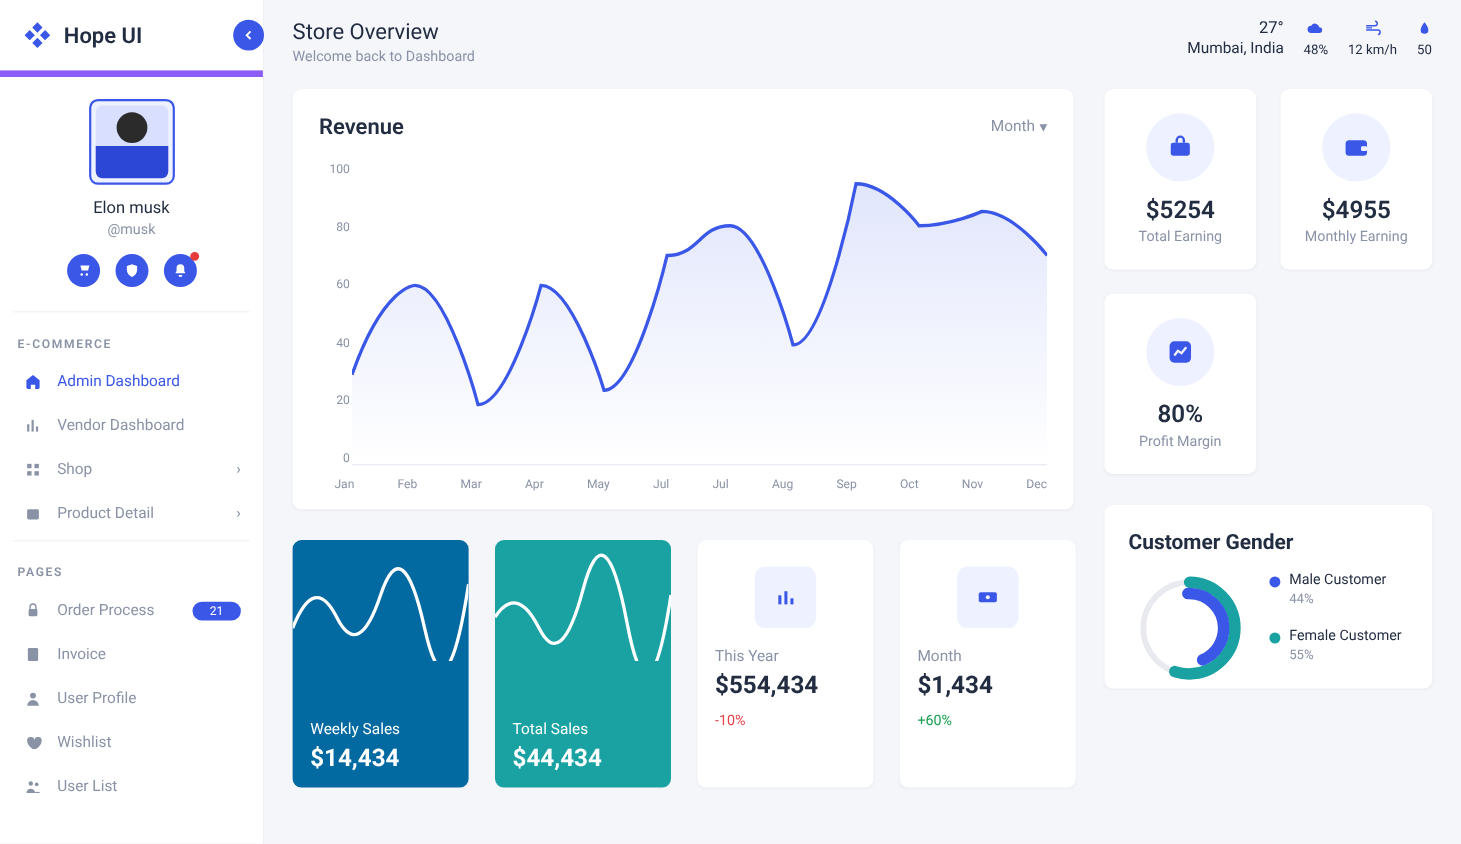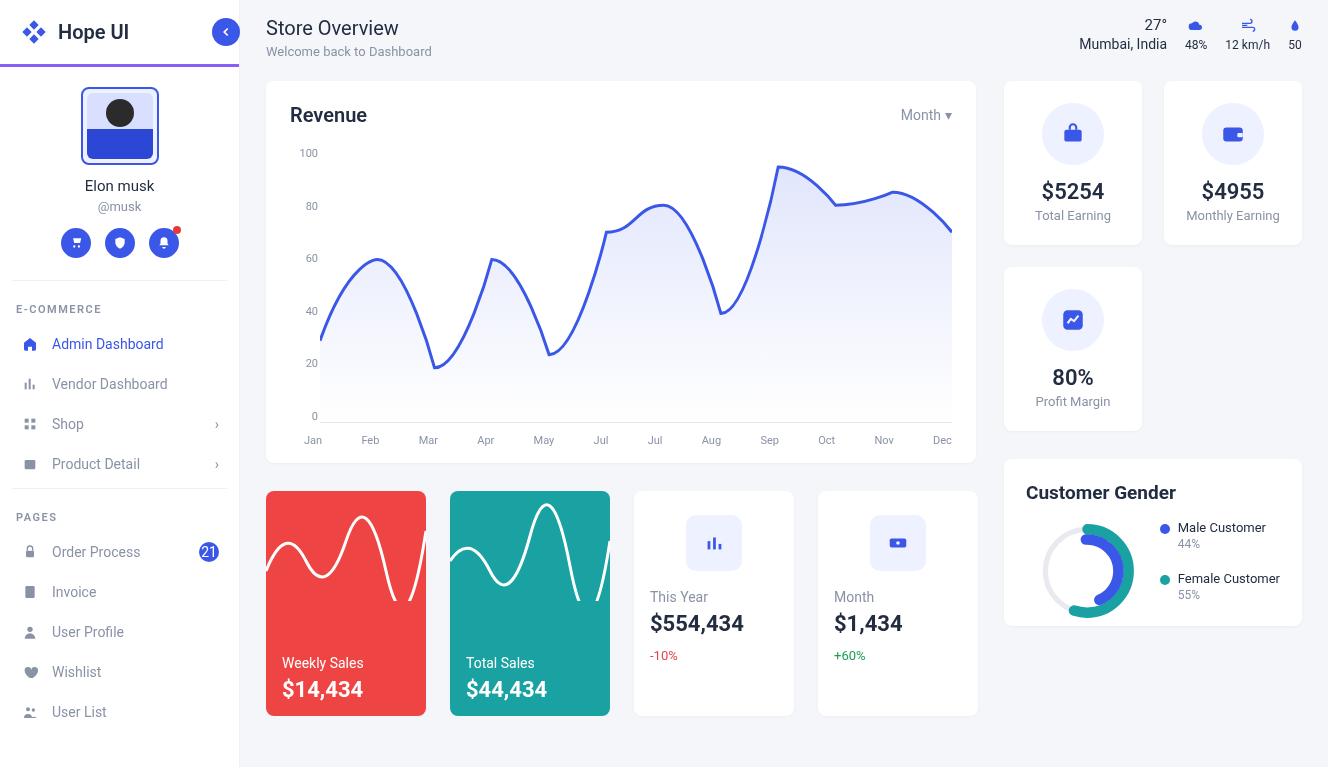--- a/index.html
+++ b/index.html
@@ -1,38 +1,38 @@
 <!DOCTYPE html>
 <html><head>
 <meta charset="utf-8">
 <style>
 * { margin: 0; padding: 0; box-sizing: border-box; font-family: -apple-system, BlinkMacSystemFont, "Segoe UI", Roboto, sans-serif; }
 body { background: #f5f6fa; color: #232d42; overflow: hidden; width: 1328px; height: 767px; }
 .layout { display: flex; height: 767px; }
 .sidebar { width: 240px; background: #fff; border-right: 1px solid #eef0f4; display: flex; flex-direction: column; }
-.brand { display: flex; align-items: center; gap: 10px; padding: 18px 20px; border-bottom: 3px solid #8b5cf6; }
+.brand { display: flex; align-items: center; gap: 10px; padding: 18px 20px; border-bottom: 6px solid #8b5cf6; }
 .brand-logo { width: 28px; height: 28px; color: #3a57e8; }
 .brand-name { font-size: 20px; font-weight: 600; }
 .collapse-btn { width: 28px; height: 28px; background: #3a57e8; border-radius: 50%; display: flex; align-items: center; justify-content: center; color: #fff; position: absolute; left: 212px; top: 18px; cursor: pointer; }
 .profile { display: flex; flex-direction: column; align-items: center; padding: 20px 0 18px; }
 .avatar-box { width: 78px; height: 78px; border: 2px solid #3a57e8; border-radius: 8px; padding: 3px; display: flex; align-items: center; justify-content: center; background: #eef1ff; }
 .avatar-inner { width: 66px; height: 66px; border-radius: 6px; background: linear-gradient(180deg,#d9e0ff 0%,#d9e0ff 55%,#2c46d6 55%,#2c46d6 100%); position: relative; }
 .avatar-inner::before { content:""; position:absolute; top:6px; left:50%; transform:translateX(-50%); width:28px; height:28px; background:#2b2b2b; border-radius:50%; }
 .profile-name { margin-top: 12px; font-size: 15px; color: #232d42; }
 .profile-handle { margin-top: 4px; font-size: 13px; color: #8a92a6; }
 .profile-icons { display: flex; gap: 14px; margin-top: 14px; }
 .pi { width: 30px; height: 30px; border-radius: 50%; background: #3a57e8; color: #fff; display: flex; align-items: center; justify-content: center; position: relative; }
 .pi .dot { position: absolute; top: -2px; right: -2px; width: 8px; height: 8px; background: #e83a3a; border-radius: 50%; }
 .section-title { padding: 18px 16px 8px; font-size: 11px; letter-spacing: 1.5px; color: #8a92a6; font-weight: 600; }
 .nav { list-style: none; padding: 0 8px; }
 .nav-item { display: flex; align-items: center; gap: 12px; padding: 10px 12px; border-radius: 6px; color: #8a92a6; cursor: pointer; font-size: 14px; }
 .nav-item.active { color: #3a57e8; }
 .nav-item .ico { width: 20px; height: 20px; display: flex; align-items: center; justify-content: center; }
 .nav-item .chev { margin-left: auto; }
-.badge { margin-left: auto; background: #3a57e8; color:#fff; font-size:14px; padding:2px 2px; border-radius:10px; }
+.badge { margin-left: auto; background: #3a57e8; color:#fff; font-size:11px; padding:2px 16px; border-radius:10px; }
 .divider { height:1px; background:#eef0f4; margin:4px 12px; }
 .main { flex: 1; padding: 16px 26px 0 26px; overflow: hidden; position: relative; }
 .header-row { display: flex; align-items: flex-start; }
 .title-block h1 { font-size: 20px; font-weight: 400; }
 .title-block p { color:#8a92a6; font-size:13px; margin-top:4px; }
 .weather { margin-left:auto; display:flex; align-items:flex-start; gap:18px; }
 .weather-loc { text-align:right; }
 .weather-loc .temp { font-size:15px; color:#232d42; }
 .weather-loc .loc { font-size:14px; color:#232d42; margin-top:2px;}
 .wstat { text-align:center; font-size:12px; color:#232d42; }
@@ -47,35 +47,35 @@
 .ylabels { position:absolute; left:4px; top:0; bottom:24px; display:flex; flex-direction:column; justify-content:space-between; font-size:11px; color:#8a92a6; text-align:right; width:24px;}
 .plot { position:absolute; left:30px; right:0; top:4px; bottom:24px; border-bottom:1px solid #e4e7ed;}
 .xlabels { position:absolute; left:14px; right:0; bottom:0; display:flex; justify-content:space-between; font-size:11px; color:#8a92a6;}
 .kpi-grid { display:grid; grid-template-columns:1fr 1fr; gap:22px; }
 .kpi { padding:22px 10px; display:flex; flex-direction:column; align-items:center; }
 .kpi-ico { width:62px; height:62px; border-radius:50%; background:#eef1ff; display:flex; align-items:center; justify-content:center; color:#3a57e8; margin-bottom:14px;}
 .kpi-val { font-size:22px; font-weight:600; }
 .kpi-lab { font-size:13px; color:#8a92a6; margin-top:4px; }
 .bottom-row { display:grid; grid-template-columns: 160px 160px 160px 160px; gap:24px; margin-top:28px; }
 .sale-card { padding:14px; color:#fff; border-radius:8px; height:225px; overflow:hidden; position:relative;}
-.sale-card.blue { background:#ef4444; }
+.sale-card.blue { background:#0369a1; }
 .sale-card.teal { background:#1aa1a1; }
 .sale-wave { position:absolute; top:10px; left:0; right:0; height:100px; }
 .sale-body { position:absolute; bottom:14px; left:16px; }
 .sale-title { font-size:14px; margin-bottom:6px; }
 .sale-val { font-size:22px; font-weight:700; }
 .stat-card { padding:16px; height:225px; display:flex; flex-direction:column; }
 .stat-ico { width:56px; height:56px; border-radius:10px; background:#eef1ff; display:flex; align-items:center; justify-content:center; color:#3a57e8; margin:8px auto 18px;}
 .stat-lab { font-size:14px; color:#8a92a6; margin-bottom:6px;}
 .stat-val { font-size:22px; font-weight:700; margin-bottom:12px;}
 .stat-delta.neg { color:#e5434c; font-size:13px;}
 .stat-delta.pos { color:#1aa053; font-size:13px;}
 .gender-card { padding:22px 22px 0; }
 .gender-card h3 { font-size:19px; font-weight:700; margin-bottom:12px;}
-.gender-body { display:flex; align-items:center; gap:18px;justify-content:flex-end;}
+.gender-body { display:flex; align-items:center; gap:18px;}
 .donut { width:110px; height:110px; }
 .legend-col { font-size:13px; }
 .leg-item { display:flex; align-items:flex-start; gap:8px; margin-bottom:20px;}
 .leg-dot { width:10px; height:10px; border-radius:50%; margin-top:4px; flex-shrink:0;}
 .leg-dot.male { background:#3a57e8; }
 .leg-dot.teal { background:#1aa1a1; }
 .leg-lab { color:#232d42; }
 .leg-val { color:#8a92a6; font-size:12px; margin-top:2px;}
 svg { display:block; }
 </style>

